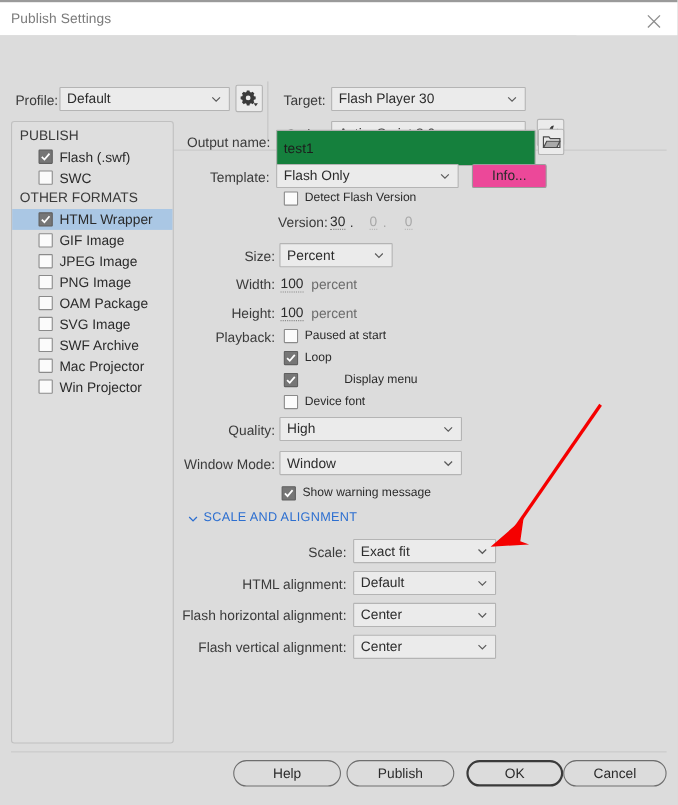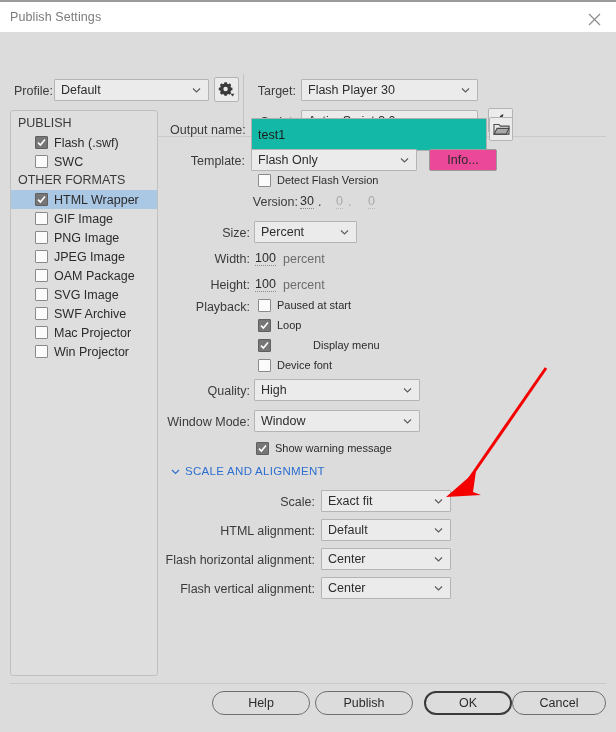--- a/index.html
+++ b/index.html
@@ -79,21 +79,21 @@
   .combo .chev {
     position: absolute; right: 7px; top: 50%;
     transform: translateY(-50%);
     width: 9px; height: 9px;
   }
   .combo .chev svg { display:block; }
 
   .textbox {
     position: absolute;
     height: 33px;
-    background: #14b8a6;
+    background: #15803d;
     border: 1px solid #b0b0b0;
     border-radius: 1px;
     font-size: 12.5px;
     color: #1d1d1d;
     display: flex; align-items: center;
     padding-left: 6px;
   }
 
   .iconbtn {
     position: absolute;
@@ -328,28 +328,28 @@
       <span class="cb">
         
       </span>
       <span>GIF Image</span>
     </div>
 
     <div class="side-item">
       <span class="cb">
         
       </span>
+      <span>JPEG Image</span>
+    </div>
+
+    <div class="side-item">
+      <span class="cb">
+        
+      </span>
       <span>PNG Image</span>
-    </div>
-
-    <div class="side-item">
-      <span class="cb">
-        
-      </span>
-      <span>JPEG Image</span>
     </div>
 
     <div class="side-item">
       <span class="cb">
         
       </span>
       <span>OAM Package</span>
     </div>
 
     <div class="side-item">

